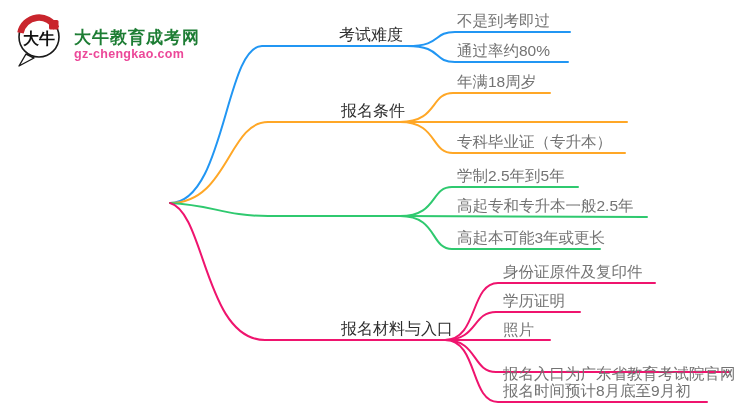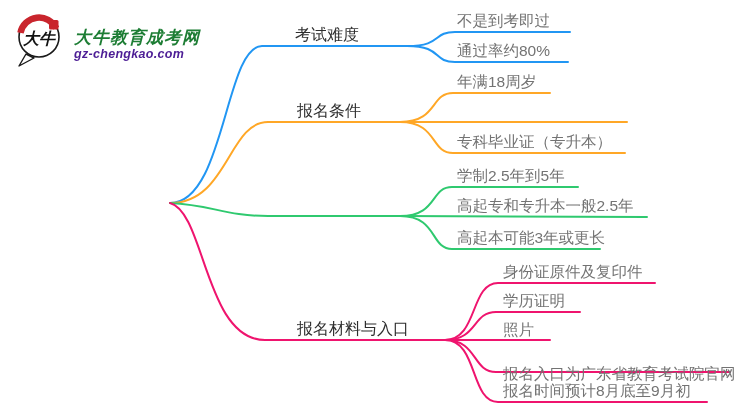--- a/index.html
+++ b/index.html
@@ -1,28 +1,28 @@
 <!DOCTYPE html>
 <html><head>
 <meta charset="utf-8">
 <style>
   html,body{margin:0;padding:0;background:#fff;}
   .stage{position:relative;width:750px;height:410px;background:#ffffff;overflow:hidden;
          font-family:"Liberation Sans","DejaVu Sans",sans-serif;}
   .node{position:absolute;white-space:nowrap;color:#2e2e2e;font-size:16px;line-height:20px;}
   .root-label{font-size:17px;color:#1f1f1f;letter-spacing:0.5px;}
-  .branch-label{font-size:16px;color:#2e2e2e;}
+  .branch-label{font-size:16px;color:#2e2e2e;margin-left:44px;}
   .leaf-label{font-size:15.5px;color:#737373;}
   .lines{position:absolute;left:0;top:0;pointer-events:none;}
   
-  .logo{position:absolute;left:12px;top:8px;width:220px;height:58px;font-style:italic;}
+  .logo{position:absolute;left:12px;top:8px;width:220px;height:58px;}
   .logo-title{position:absolute;left:62px;top:18px;font-size:17px;font-weight:bold;
               color:#1d7d34;letter-spacing:1px;}
   .logo-url{position:absolute;left:62px;top:39px;font-size:12.5px;font-weight:bold;
-            color:#4c1d95;letter-spacing:0.3px;}
+            color:#ec4899;letter-spacing:0.3px;}
   .logo-badge{position:absolute;left:2px;top:2px;}
 </style>
 </head>
 <body>
 
 <div class="stage">
 
   <svg class="lines" width="750" height="410" viewBox="0 0 750 410">
     <g fill="none" stroke-width="2" stroke-linecap="round" stroke="#2196f3">
       <path d="M170,203 C225,203 225,46 262,46 L407,46"></path>

